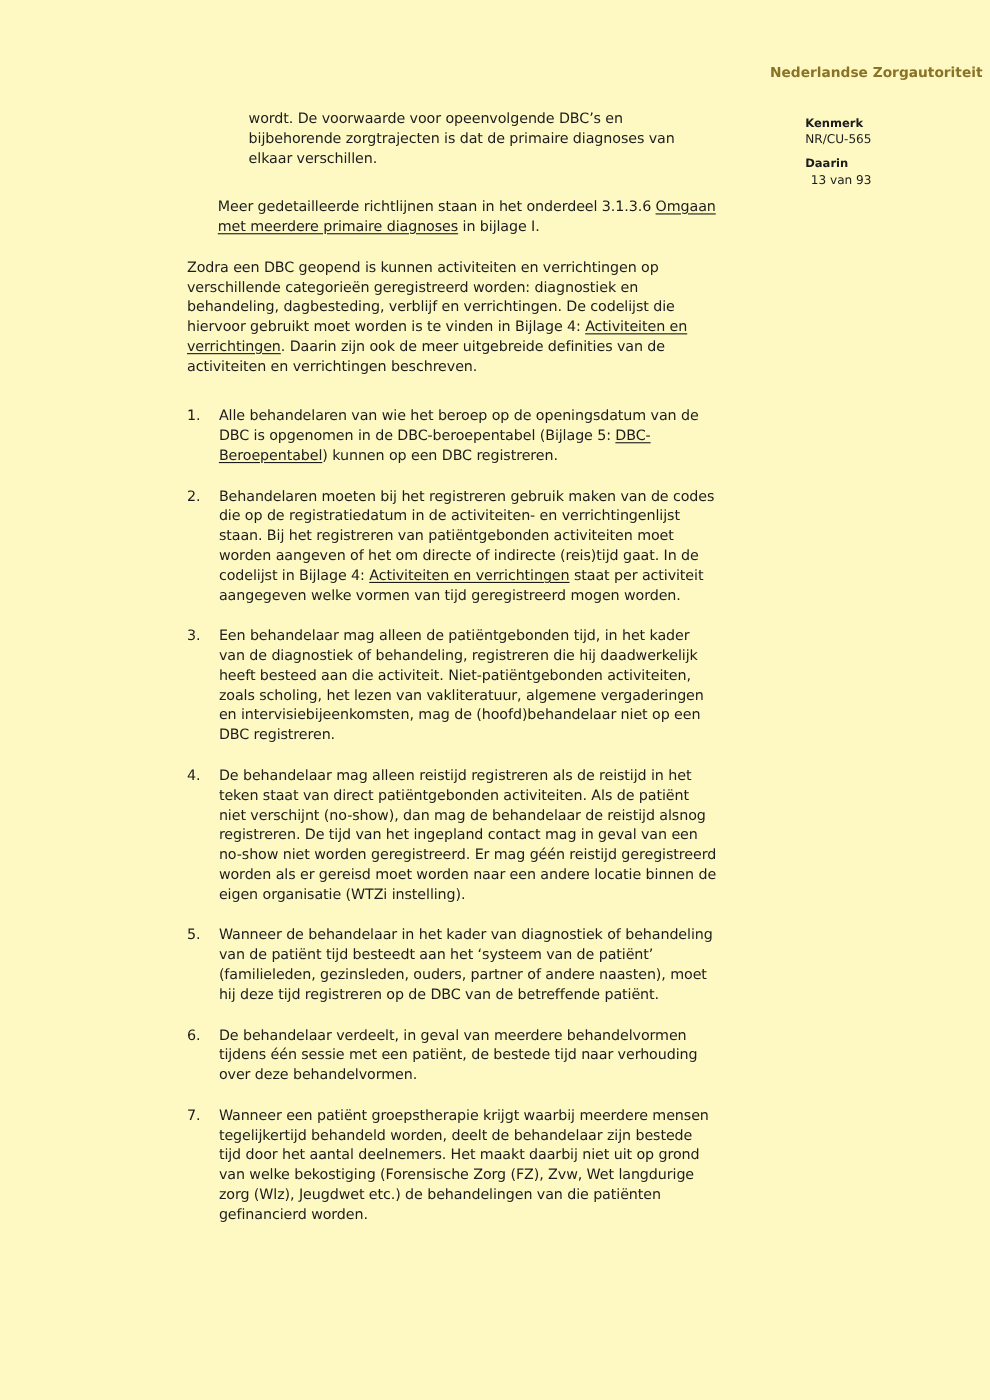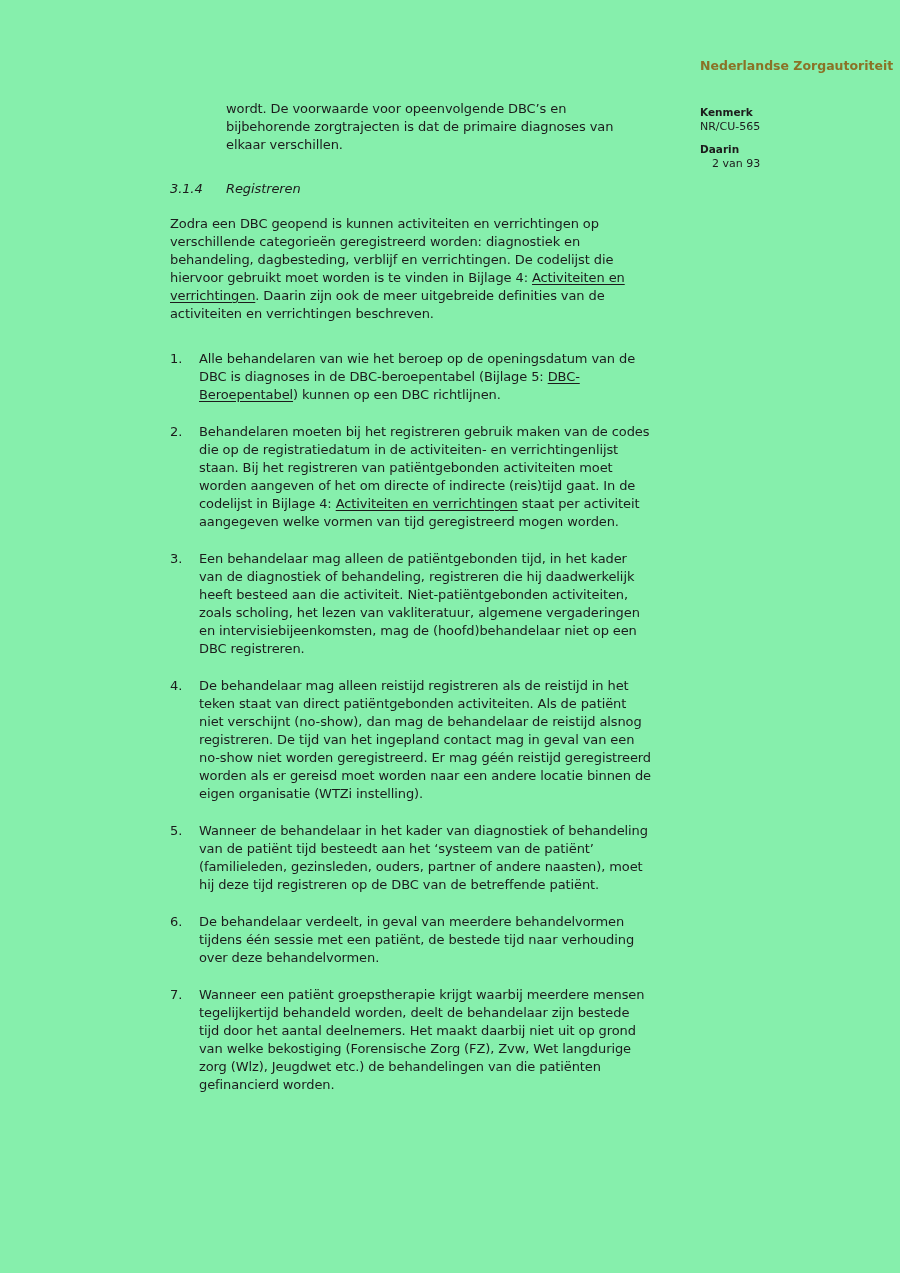--- a/index.html
+++ b/index.html
@@ -1,34 +1,34 @@
 <!DOCTYPE html>
 <html><head>
 <meta charset="utf-8">
 <style>
   html,body{margin:0;padding:0;background:#ffffff;}
   .page{
     position:relative;
     width:900px;height:1273px;
-    background:#86efac;
+    background:#fef9c3;
     font-family:"DejaVu Sans",sans-serif;
     color:#1c1c1c;
     overflow:hidden;
   }
   
   .brand{
     position:absolute;left:700px;top:58px;
     font-size:12.5px;font-weight:bold;
     color:#8a7226;
     letter-spacing:0;
     white-space:nowrap;
   }
   
   .meta{
-    position:absolute;left:700px;top:106px;
+    position:absolute;left:732px;top:106px;
     font-size:11px;line-height:13px;
   }
   .meta .label{font-size:10.5px;font-weight:bold;margin:0 0 1px 0;}
   .meta .value{margin:0 0 10px 0;text-align:right;}
   
   .main{
     position:absolute;left:170px;top:100px;width:482px;
     font-size:13px;line-height:18px;
     letter-spacing:-0.1px;
   }
@@ -49,38 +49,35 @@
 <body>
 
 <div class="page">
 
   <div class="brand">Nederlandse Zorgautoriteit</div>
 
   <div class="meta">
     <div class="label">Kenmerk</div>
     <div class="value">NR/CU-565</div>
     <div class="label">Daarin</div>
-    <div class="value">2 van 93</div>
+    <div class="value">13 van 93</div>
   </div>
 
   <div class="main">
 
     <p class="intro"><span>wordt. De voorwaarde voor opeenvolgende DBC’s en bijbehorende zorgtrajecten is dat de primaire diagnoses van elkaar verschillen.</span></p>
 
+    <p class="guideline"><span>Meer gedetailleerde richtlijnen staan in het onderdeel 3.1.3.6 </span><span class="u">Omgaan met meerdere primaire diagnoses</span><span> in bijlage I.</span></p>
 
-    <div class="heading">
-      <span class="hnum">3.1.4</span>
-      <span class="htitle">Registreren</span>
-    </div>
 
     <p class="lead"><span>Zodra een DBC geopend is kunnen activiteiten en verrichtingen op verschillende categorieën geregistreerd worden: diagnostiek en behandeling, dagbesteding, verblijf en verrichtingen. De codelijst die hiervoor gebruikt moet worden is te vinden in Bijlage 4: </span><span class="u">Activiteiten en verrichtingen</span><span>. Daarin zijn ook de meer uitgebreide definities van de activiteiten en verrichtingen beschreven.</span></p>
 
     <div class="item">
       <span class="num">1.</span>
-      <span class="itext"><span>Alle behandelaren van wie het beroep op de openingsdatum van de DBC is diagnoses in de DBC-beroepentabel (Bijlage 5: </span><span class="u">DBC-Beroepentabel</span><span>) kunnen op een DBC richtlijnen.</span></span>
+      <span class="itext"><span>Alle behandelaren van wie het beroep op de openingsdatum van de DBC is opgenomen in de DBC-beroepentabel (Bijlage 5: </span><span class="u">DBC-Beroepentabel</span><span>) kunnen op een DBC registreren.</span></span>
     </div>
 
     <div class="item">
       <span class="num">2.</span>
       <span class="itext"><span>Behandelaren moeten bij het registreren gebruik maken van de codes die op de registratiedatum in de activiteiten- en verrichtingenlijst staan. Bij het registreren van patiëntgebonden activiteiten moet worden aangeven of het om directe of indirecte (reis)tijd gaat. In de codelijst in Bijlage 4: </span><span class="u">Activiteiten en verrichtingen</span><span> staat per activiteit aangegeven welke vormen van tijd geregistreerd mogen worden.</span></span>
     </div>
 
     <div class="item">
       <span class="num">3.</span>
       <span class="itext"><span>Een behandelaar mag alleen de patiëntgebonden tijd, in het kader van de diagnostiek of behandeling, registreren die hij daadwerkelijk heeft besteed aan die activiteit. Niet-patiëntgebonden activiteiten, zoals scholing, het lezen van vakliteratuur, algemene vergaderingen en intervisiebijeenkomsten, mag de (hoofd)behandelaar niet op een DBC registreren.</span></span>

